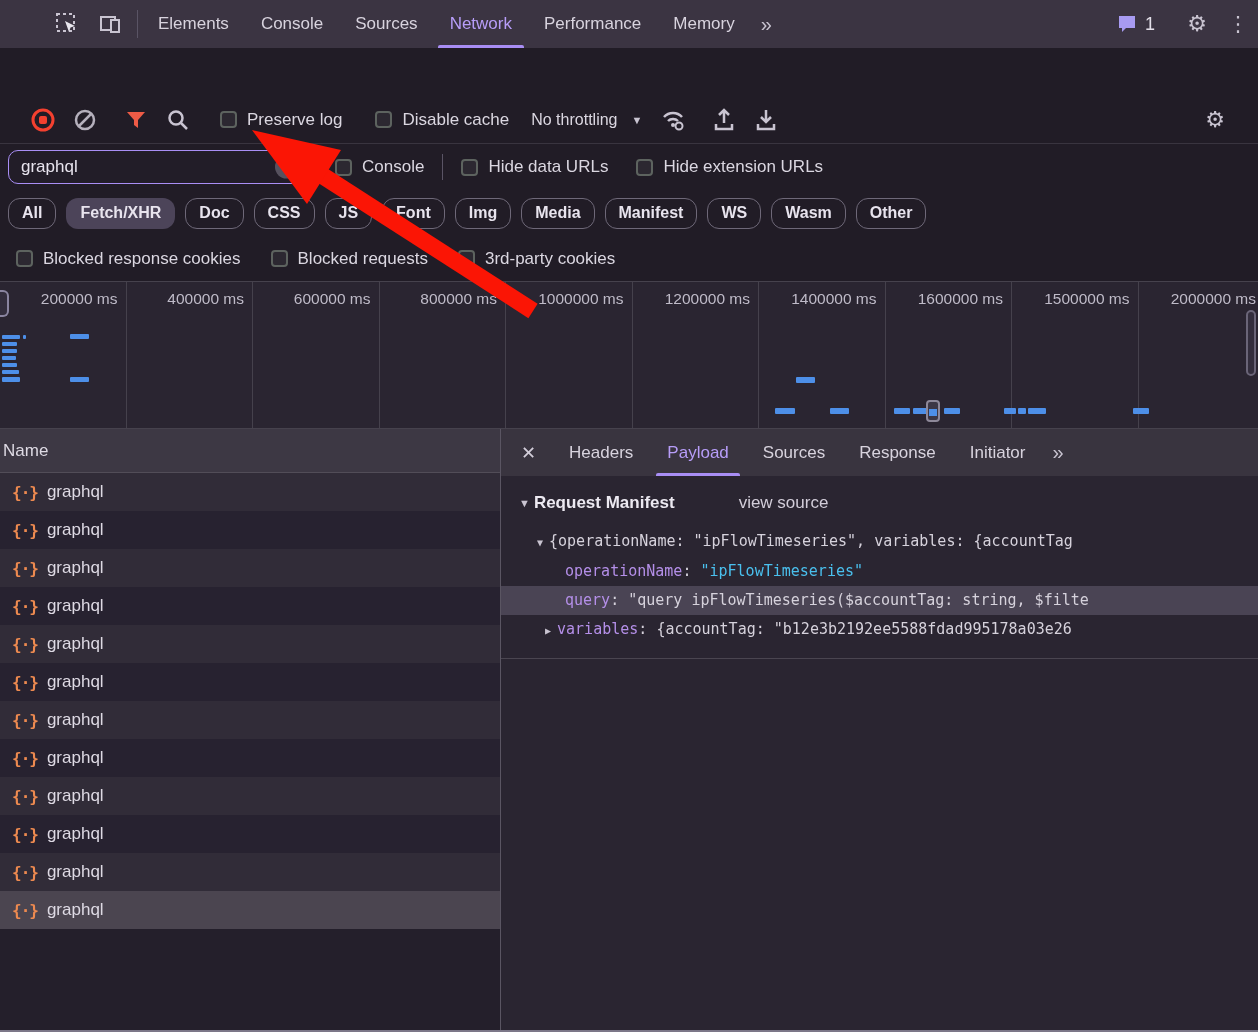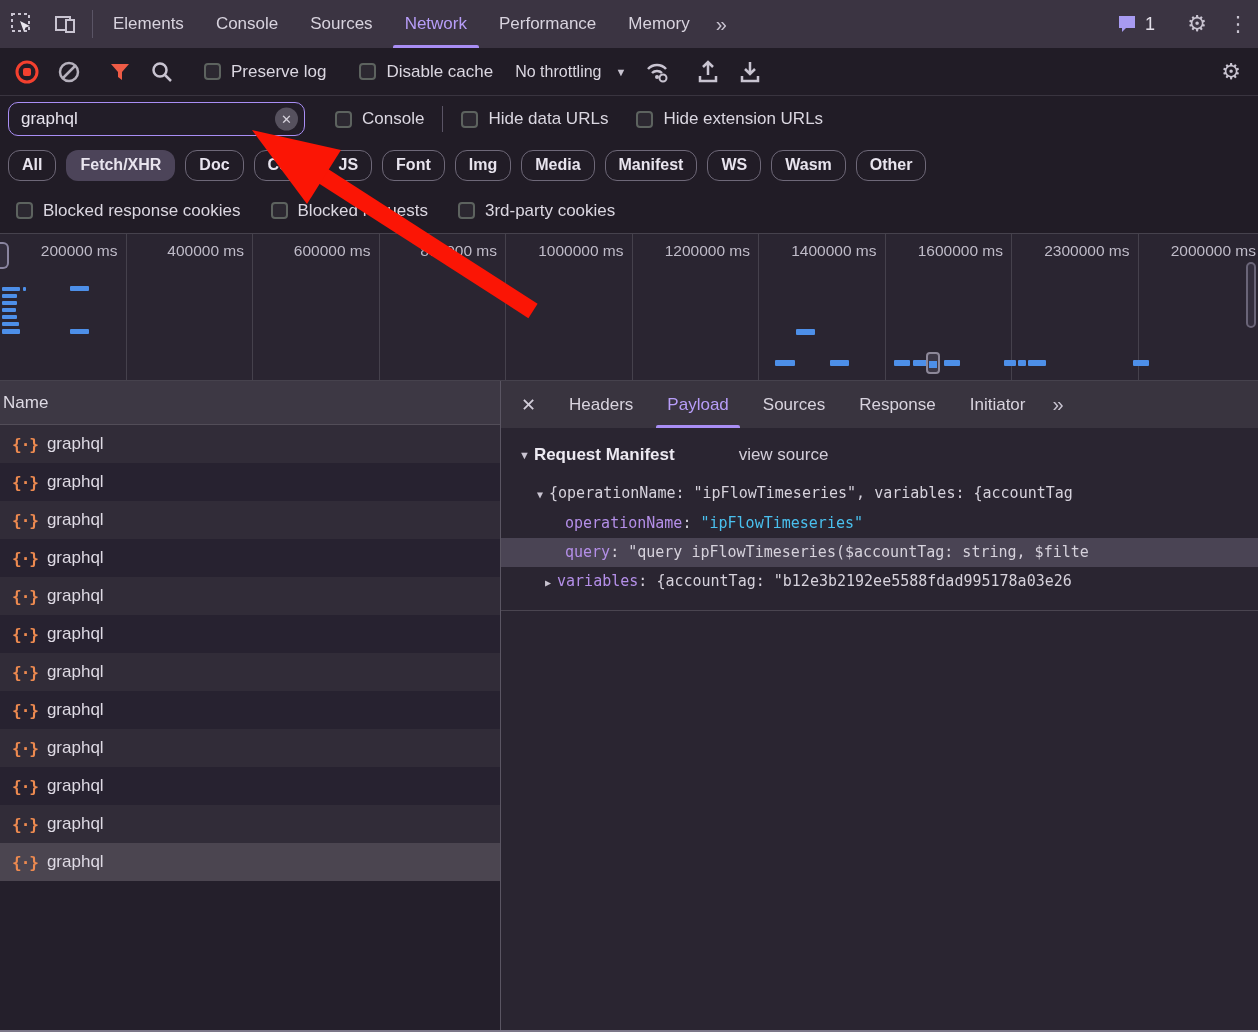--- a/index.html
+++ b/index.html
@@ -4,33 +4,33 @@
 <style>
   * { box-sizing: border-box; margin: 0; padding: 0; }
   html,body { background:#111; }
   body { font-family: "Liberation Sans", sans-serif; }
   .devtools{
     position:relative; width:1258px; height:1032px; overflow:hidden;
     background:var(--bg-dark,#211c26); color:var(--text,#dbd7e1);
     border-bottom:2px solid #7c7788;
   }
   
-  .tabbar{ height:48px; background:var(--bg-tabbar,#3b3442); display:flex; align-items:stretch; }
+  .tabbar{ height:48px; background:var(--bg-tabbar,#3b3442); display:flex; align-items:stretch;padding-left:45px; }
   .tabbar .icon-btn{ display:flex; align-items:center; justify-content:center; width:44px; cursor:pointer; }
   .vdiv{ width:1px; background:#5a5465; margin:10px 4px; }
   .tab{ position:relative; display:flex; align-items:center; padding:0 16px; font-size:17px; color:#d8d3de; cursor:pointer; }
   .tab.selected{ color:var(--accent,#b79df8); }
   .tab.selected .tab-underline{ position:absolute; left:4px; right:4px; bottom:0; height:3px; border-radius:2px 2px 0 0; background:var(--accent-underline,#a98ef5); }
   .chevrons{ display:flex; align-items:center; font-size:20px; color:#c9c4d1; padding:0 10px; cursor:pointer; letter-spacing:-2px;}
   .tabbar-right{ margin-left:auto; display:flex; align-items:center; }
   .issues{ display:flex; align-items:center; gap:7px; padding:0 12px; cursor:pointer; font-size:18px; color:#e3dfe9; }
   .kebab{ font-size:21px; color:#c9c4d1; width:40px; text-align:center; cursor:pointer; }
   .gear-glyph{ font-size:22px; color:#c9c4d1; cursor:pointer; width:42px; text-align:center; }
   
-  .toolbar{ height:48px; background:var(--bg-dark,#211c26); display:flex; align-items:center; border-bottom:1px solid #39343f; padding:0 6px; }
+  .toolbar{ height:48px; background:var(--bg-dark,#211c26); display:flex; align-items:center; border-bottom:1px solid #39343f; padding:0 22px;margin-top:48px; }
   .tool{ display:flex; align-items:center; justify-content:center; width:42px; height:36px; cursor:pointer; }
   .cb-group{ display:flex; align-items:center; gap:10px; padding:0 12px; }
   .checkbox{ width:17px; height:17px; border:2px solid #5d635f; border-radius:4px; background:#2c2831; cursor:pointer; flex:0 0 auto; }
   .cb-label{ font-size:17px; color:#dbd7e1; white-space:nowrap; }
   .throttle{ display:flex; align-items:center; gap:14px; padding:0 10px; cursor:pointer; }
   .throttle-label{ font-size:16px; color:#dbd7e1; }
   .caret{ font-size:11px; color:#c9c4d1; }
   
   .filterrow{ height:46px; display:flex; align-items:center; padding:0 8px; }
   .filter-input{ position:relative; width:297px; height:34px; border:1.5px solid var(--accent-underline,#a98ef5); border-radius:10px; background:#221d28; display:flex; align-items:center; }
@@ -303,21 +303,21 @@
         <div class="tl-col"><span>800000 ms</span></div>
 
         <div class="tl-col"><span>1000000 ms</span></div>
 
         <div class="tl-col"><span>1200000 ms</span></div>
 
         <div class="tl-col"><span>1400000 ms</span></div>
 
         <div class="tl-col"><span>1600000 ms</span></div>
 
-        <div class="tl-col"><span>2300000 ms</span></div>
+        <div class="tl-col"><span>1500000 ms</span></div>
 
         <div class="tl-col"><span>2000000 ms</span></div>
       </div>
     <div class="bars">
 
         <div class="bar" style="left: 2px; top: 53px; width: 18px; height: 4px;"></div>
 
         <div class="bar" style="left: 23px; top: 53px; width: 3px; height: 4px;"></div>
 
         <div class="bar" style="left: 2px; top: 60px; width: 15px; height: 4px;"></div>

